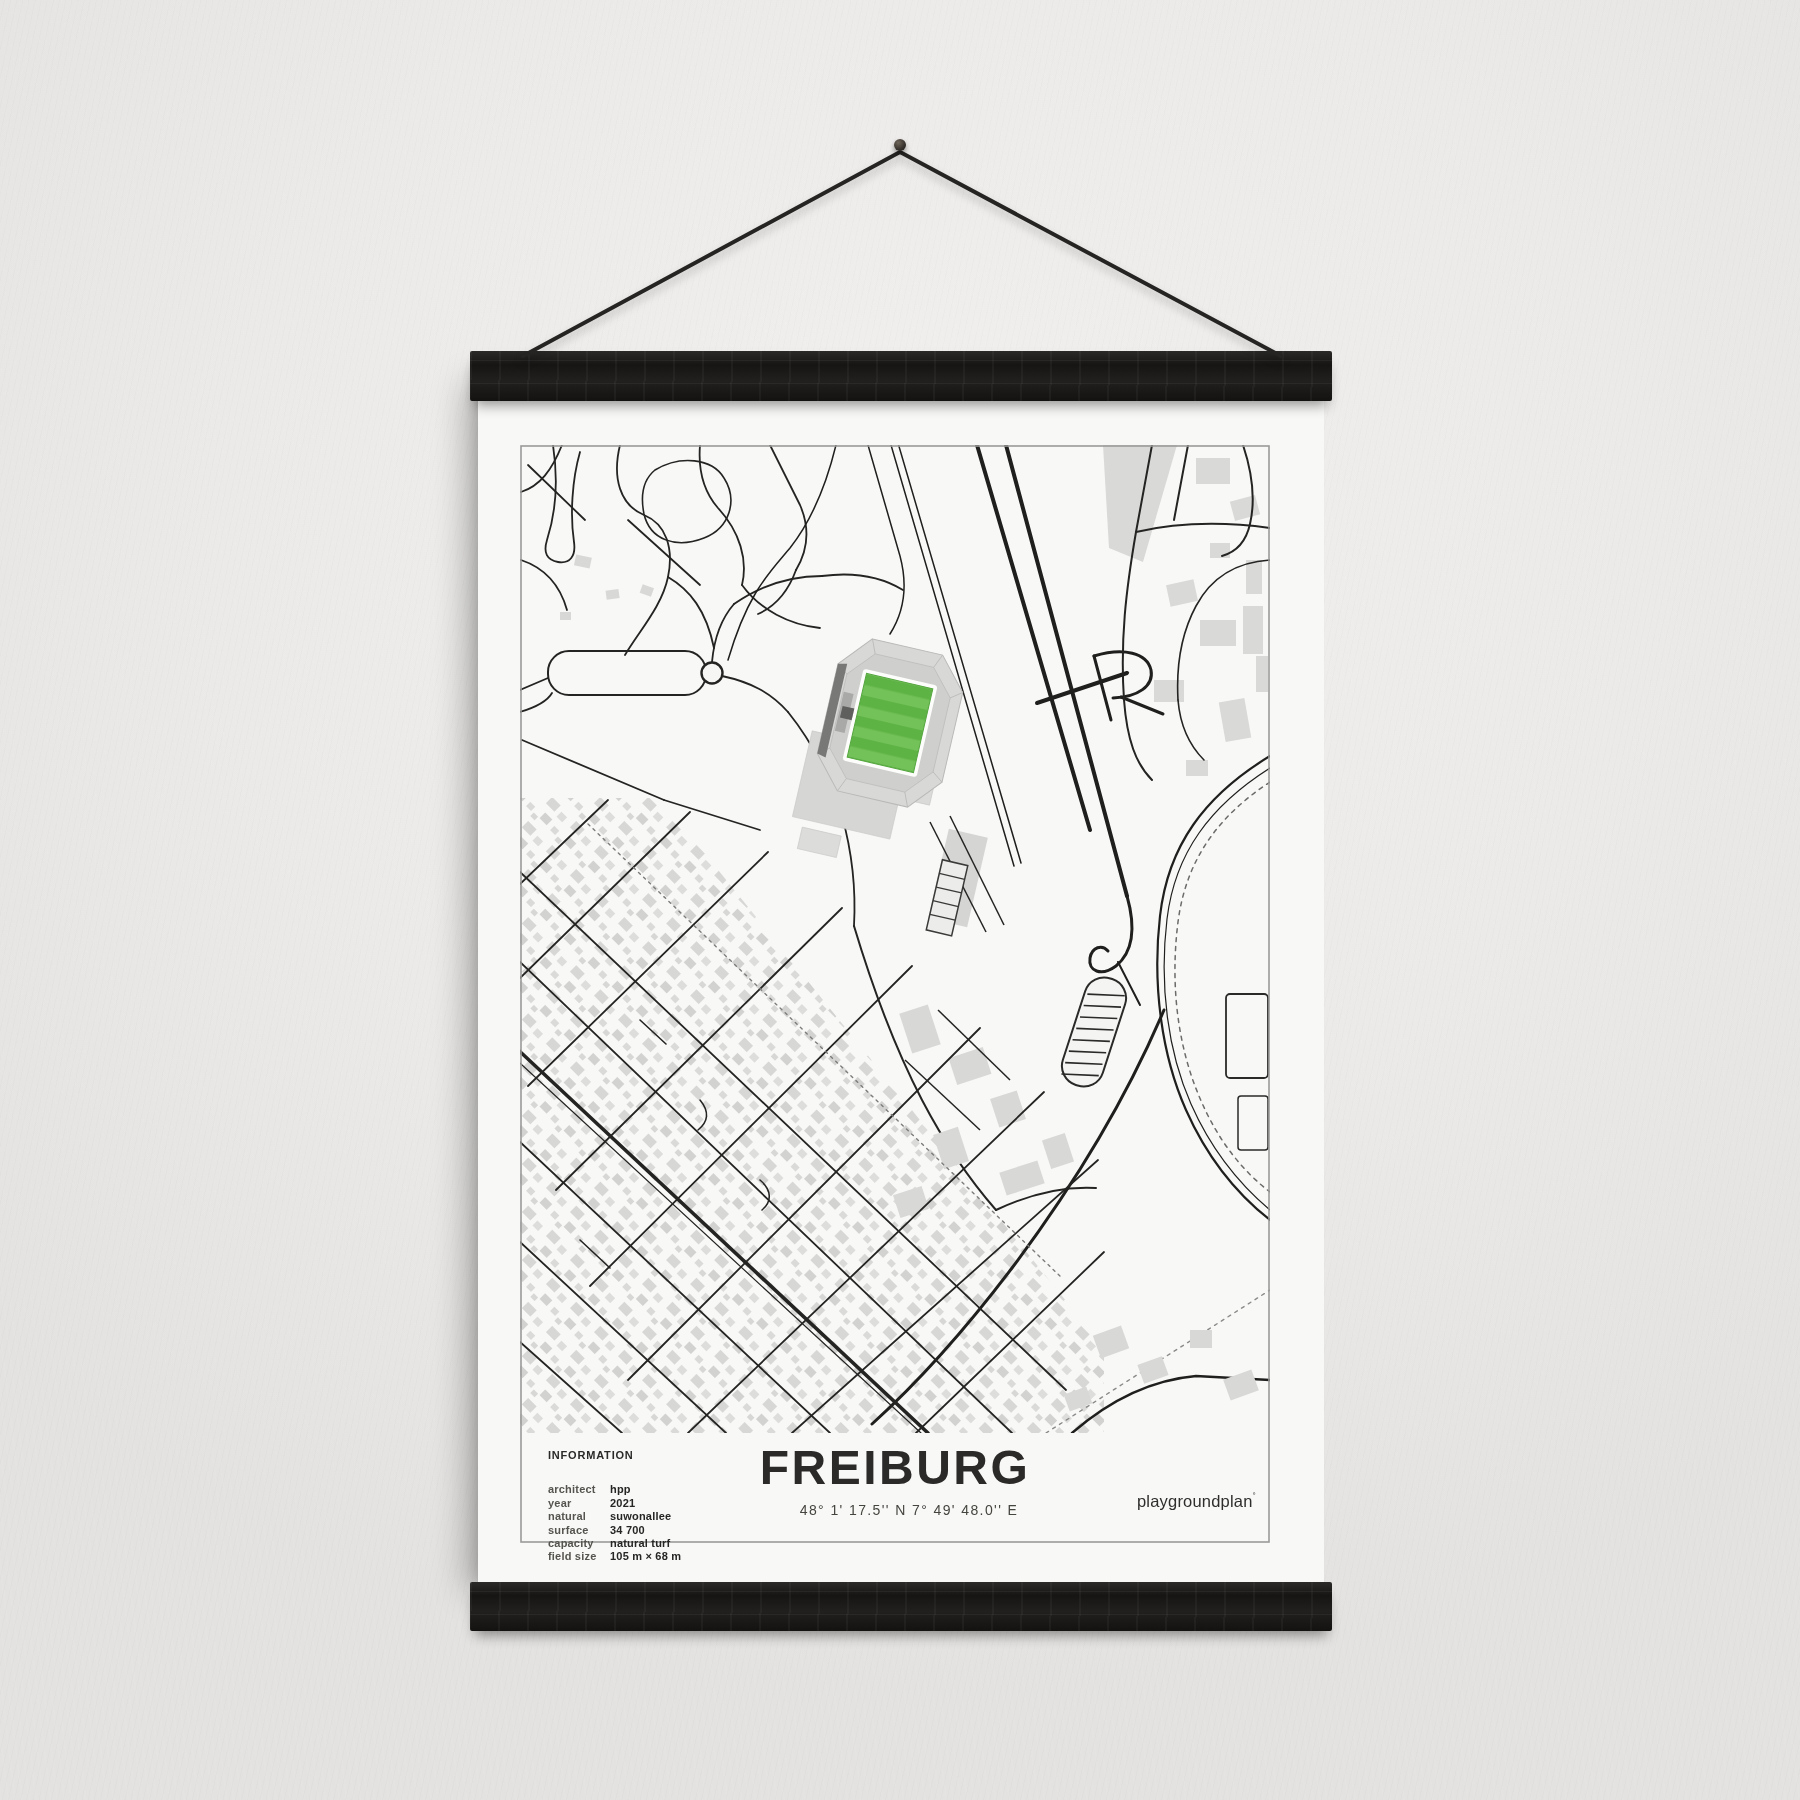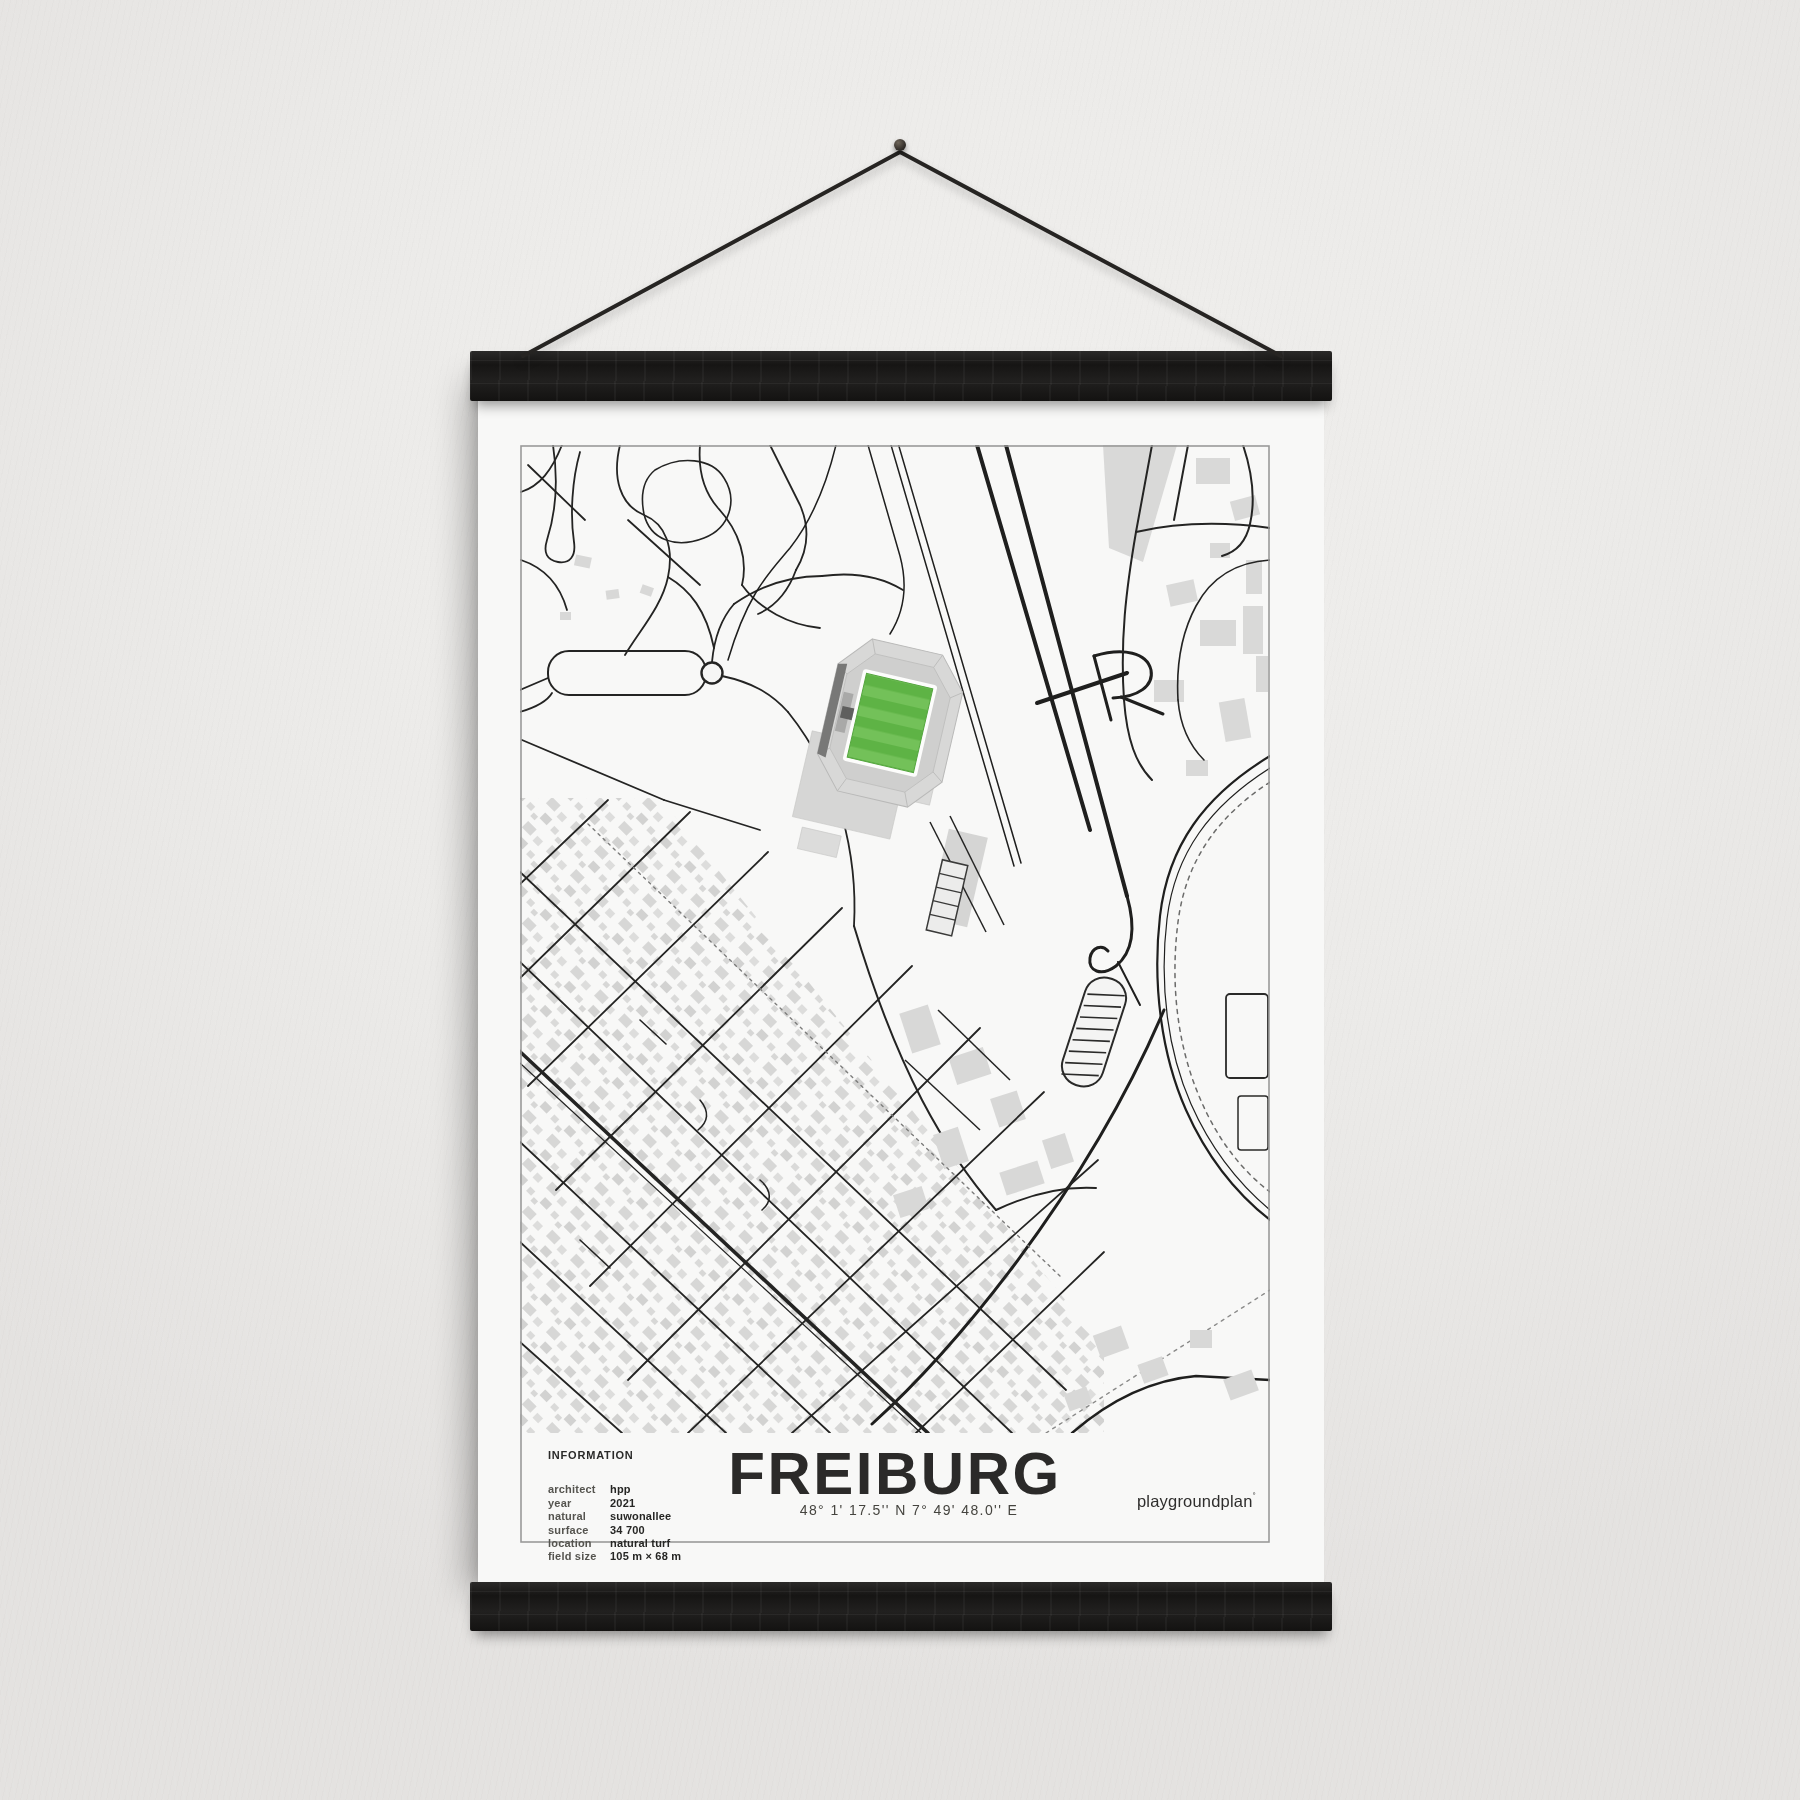--- a/index.html
+++ b/index.html
@@ -41,21 +41,21 @@
   .map-svg{position:absolute;left:42px;top:92px;}
   .info{
     position:absolute;left:70px;top:1096px;color:#2a2a29;font-size:11px;line-height:13.4px;letter-spacing:.2px;
   }
   .info .heading{font-weight:bold;font-size:11px;letter-spacing:.8px;margin-bottom:21px;}
   .info .row{white-space:nowrap;}
   .info .label{display:inline-block;width:62px;color:#55544f;font-weight:bold;}
   .info .value{font-weight:bold;color:#262624;}
   .title{
     position:absolute;left:42px;top:1091px;width:750px;text-align:center;
-    font-size:60px;font-weight:bold;letter-spacing:2.5px;color:#2b2a29;line-height:1;
+    font-size:48px;font-weight:bold;letter-spacing:2.5px;color:#2b2a29;line-height:1;
   }
   .coords{
     position:absolute;left:56px;top:1149px;width:750px;text-align:center;
     font-size:14px;letter-spacing:1.4px;color:#45443f;
   }
   .brand{
     position:absolute;right:68px;top:1138px;font-size:16.5px;color:#2f2e2d;letter-spacing:.2px;
   }
   .brand sup{font-size:8px;vertical-align:9px;}
 </style>
@@ -295,21 +295,21 @@
       <div class="row">
         <span class="label">year</span><span class="value">2021</span>
       </div>
       <div class="row">
         <span class="label">natural</span><span class="value">suwonallee</span>
       </div>
       <div class="row">
         <span class="label">surface</span><span class="value">34 700</span>
       </div>
       <div class="row">
-        <span class="label">location</span><span class="value">natural turf</span>
+        <span class="label">capacity</span><span class="value">natural turf</span>
       </div>
       <div class="row">
         <span class="label">field size</span><span class="value">105 m × 68 m</span>
       </div>
     </div>
 
     <div class="title">FREIBURG</div>
     <div class="coords">48° 1' 17.5'' N  7° 49' 48.0'' E</div>
     <div class="brand"><span>playgroundplan</span><sup>°</sup></div>
   </div>

